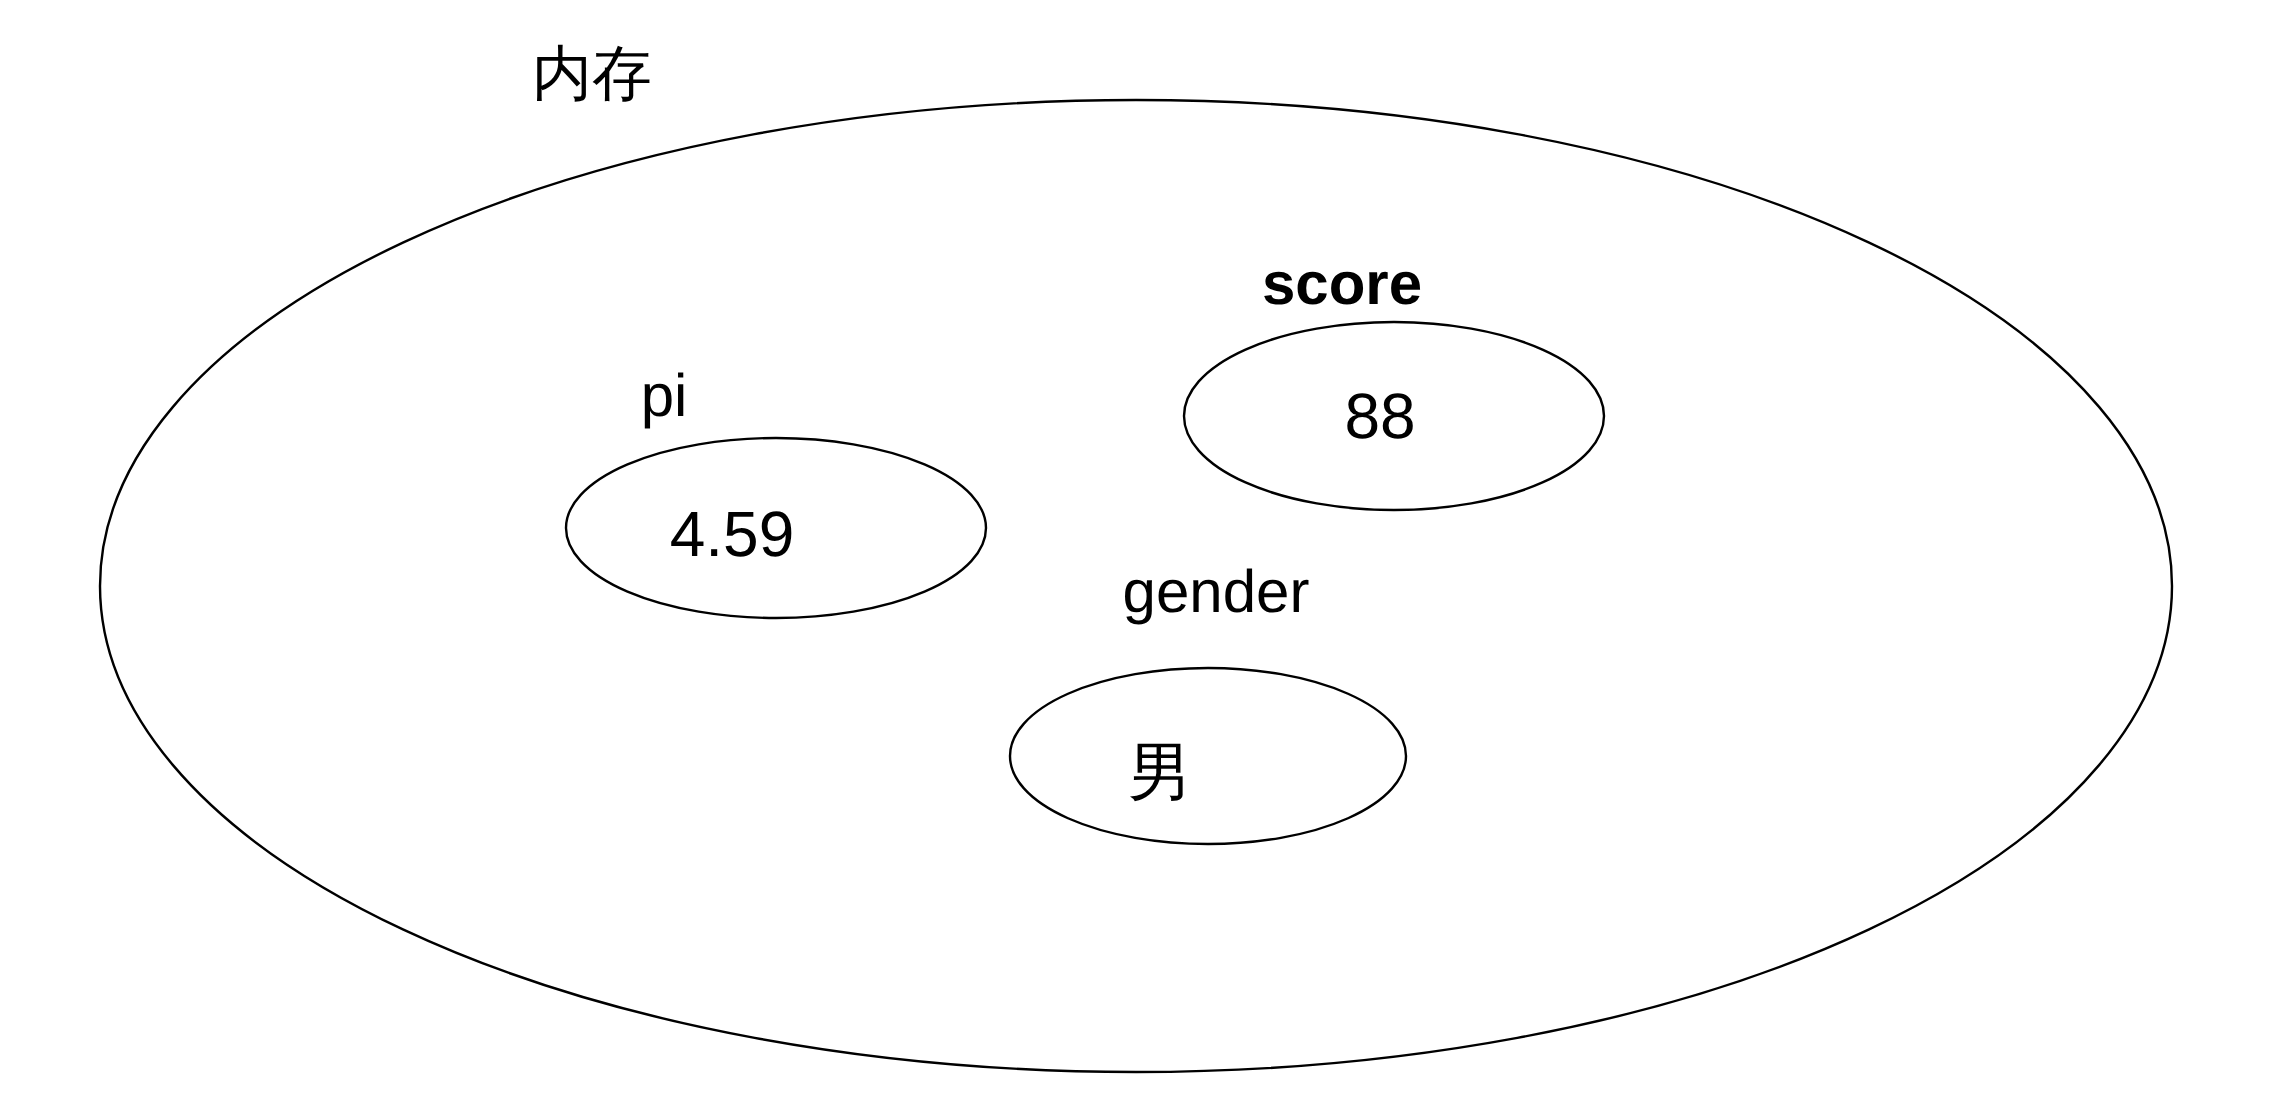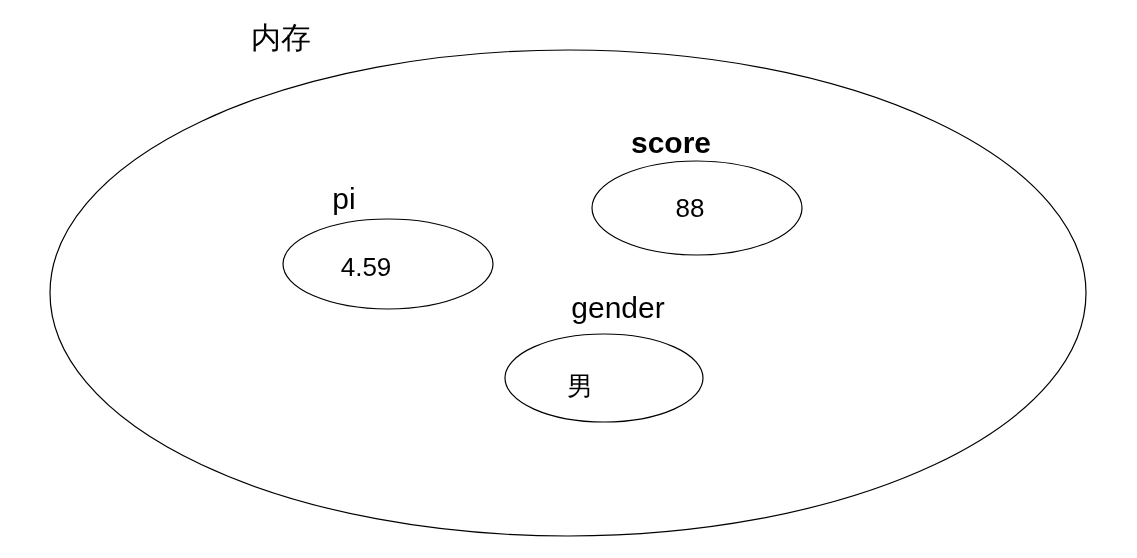--- a/index.html
+++ b/index.html
@@ -21,28 +21,28 @@
     top: 0;
   }
   .txt {
     position: absolute;
     transform: translate(-50%, -50%);
     color: #000000;
     white-space: nowrap;
     line-height: 1;
   }
   .label { font-size: 30px; }
-  .value { font-size: 26px; }
+  .value { font-size: 32px; }
   
-  .memory-label  { left: 281px; top: 38px;  }
-  .pi-label      { left: 344px; top: 199px; }
+  .memory-label  { left: 296px; top: 38px;  }
+  .pi-label      { left: 332px; top: 199px; }
   .pi-value      { left: 366px; top: 267px; }
   .score-label   { left: 671px; top: 143px; font-weight: bold; }
   .score-value   { left: 690px; top: 208px; }
-  .gender-label  { left: 608px; top: 308px; margin-left: 10px; }
+  .gender-label  { left: 608px; top: 297px; }
   .gender-value  { left: 580px; top: 386px; }
 </style>
 </head>
 <body>
 
 <div class="canvas">
 
   <svg width="1137" height="558" viewBox="0 0 1137 558">
 
     <ellipse cx="568" cy="293" rx="518" ry="243" fill="none" stroke="#000000" stroke-width="1.2"></ellipse>

